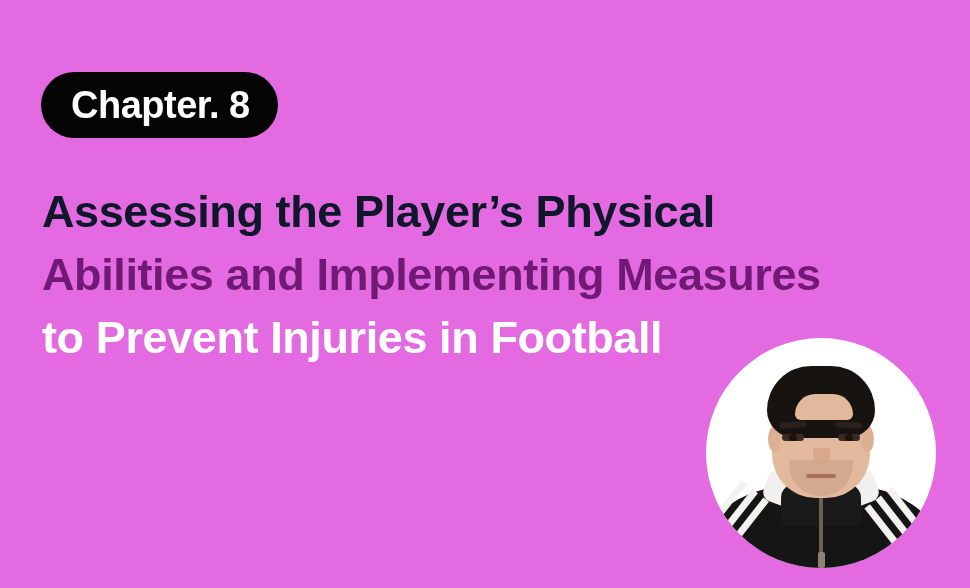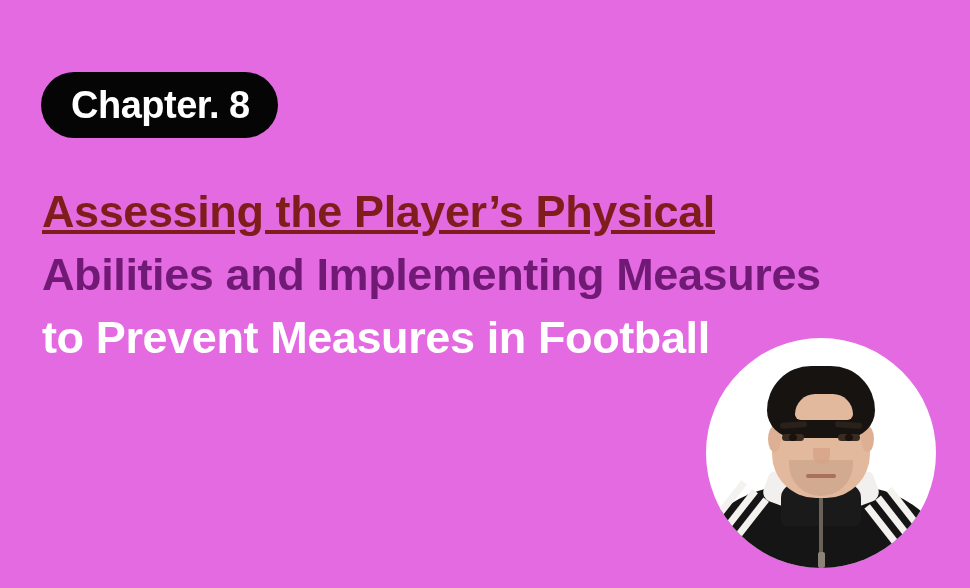--- a/index.html
+++ b/index.html
@@ -285,23 +285,23 @@
 </head>
 <body>
 
 <div id="slide" style="background: rgb(227, 106, 224);">
 
   <div id="chapter-badge" style="background: rgb(5, 5, 5); justify-content: center;">
     <span id="chapter-badge-label" style="color: rgb(255, 255, 255);">Chapter. 8</span>
   </div>
 
   <div id="slide-title">
-    <div class="title-line" style="color: #7f1d1d; text-decoration: underline;">Assessing the Player’s Physical</div>
+    <div class="title-line" style="color: #0f172a;">Assessing the Player’s Physical</div>
     <div class="title-line" style="color: #701a75;">Abilities and Implementing Measures</div>
-    <div class="title-line" style="color: rgb(255, 255, 255);">to Prevent Measures in Football</div>
+    <div class="title-line" style="color: rgb(255, 255, 255);">to Prevent Injuries in Football</div>
   </div>
 
   <div id="portrait" style="background: rgb(255, 255, 255);">
     <div id="portrait-photo">
       <div class="ph-neck"></div>
       <div class="ph-jacket" style="background: rgb(21, 21, 21);"></div>
       <div class="ph-collar-l"></div>
       <div class="ph-collar-r"></div>
       <div class="ph-collar-dark"></div>
       <div class="ph-stripes left">

